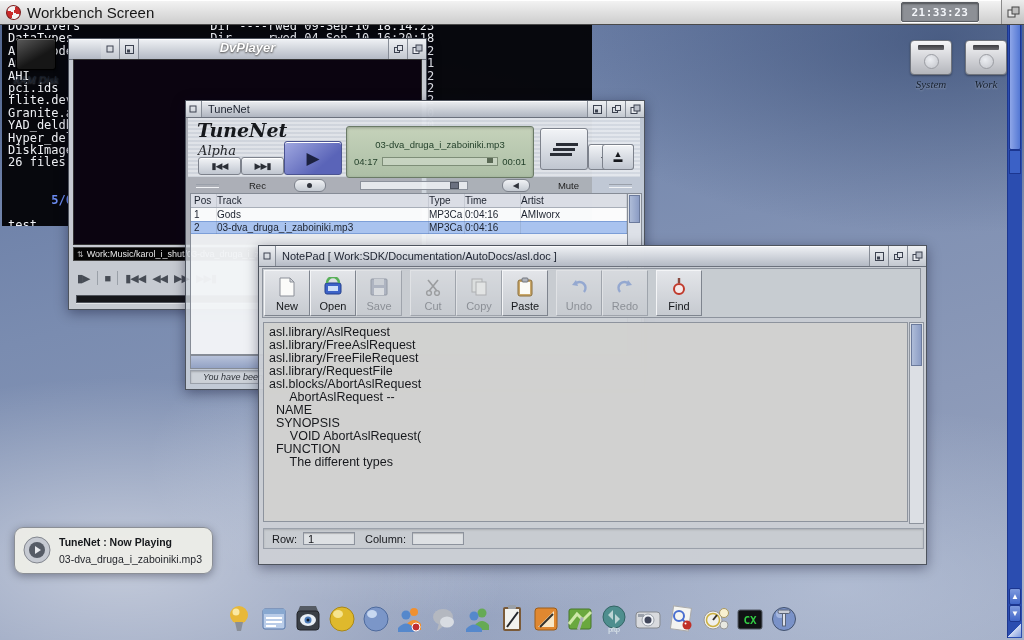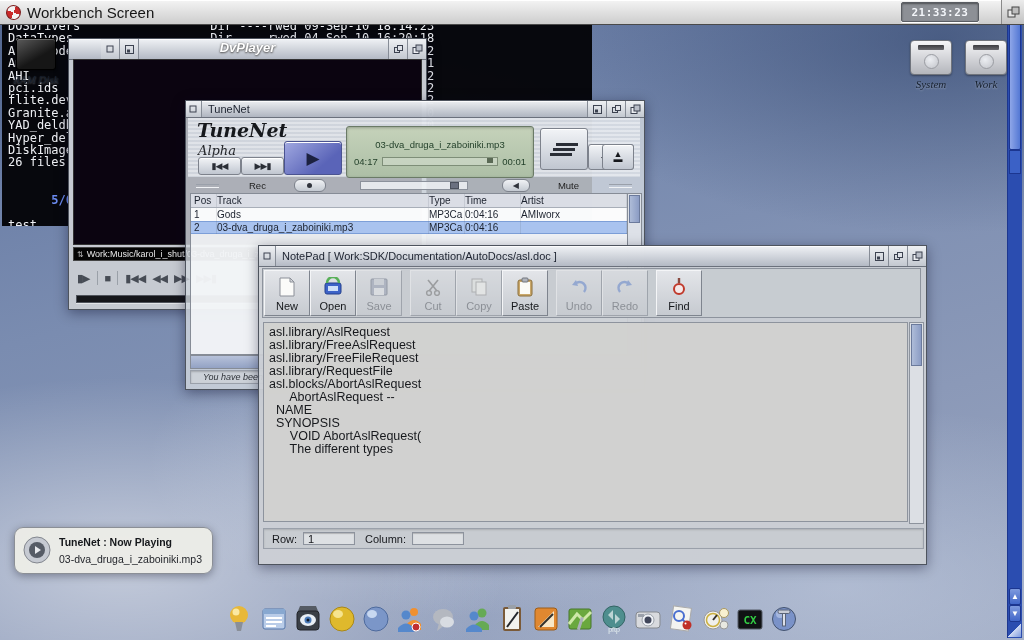--- a/index.html
+++ b/index.html
@@ -499,20 +499,21 @@
       <div>asl.library/RequestFile</div>
     <div>asl.blocks/AbortAslRequest</div>
       <div></div>
     <div></div>
       <div>      AbortAslRequest -- </div>
     <div>  NAME</div>
       <div></div>
     <div>  SYNOPSIS</div>
       <div>      VOID AbortAslRequest(</div>
     <div></div>
+      <div>  FUNCTION</div>
     <div>      The different types</div>
   </div>
   <div class="np-vscroll">
       <i></i>
     </div>
   <div class="np-status">
     <span class="lab">Row:</span>
     <span class="fld">1</span>
     <span>Column:</span>
     <span class="fld"></span>

